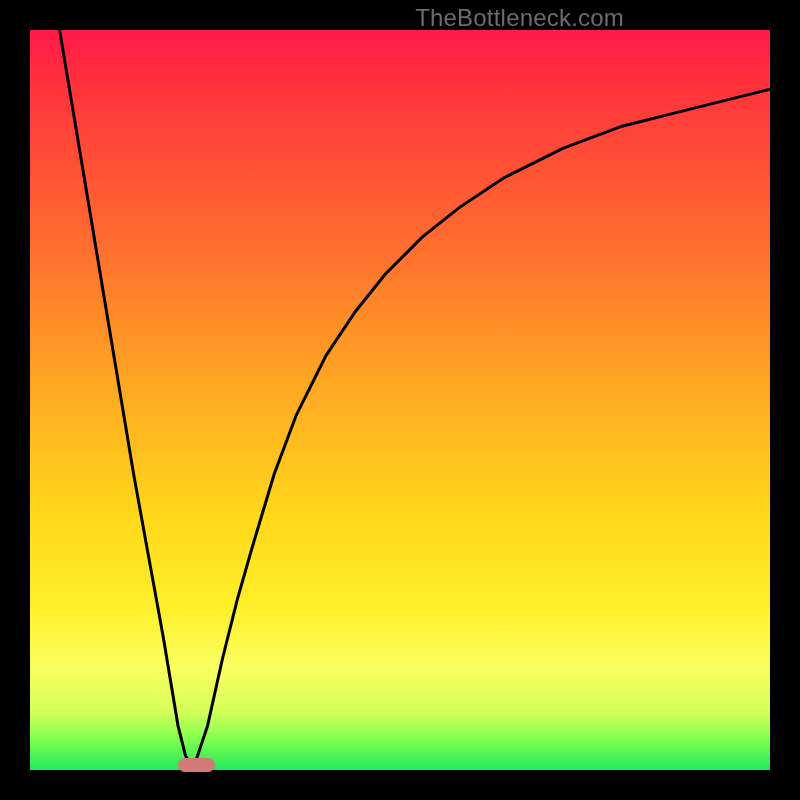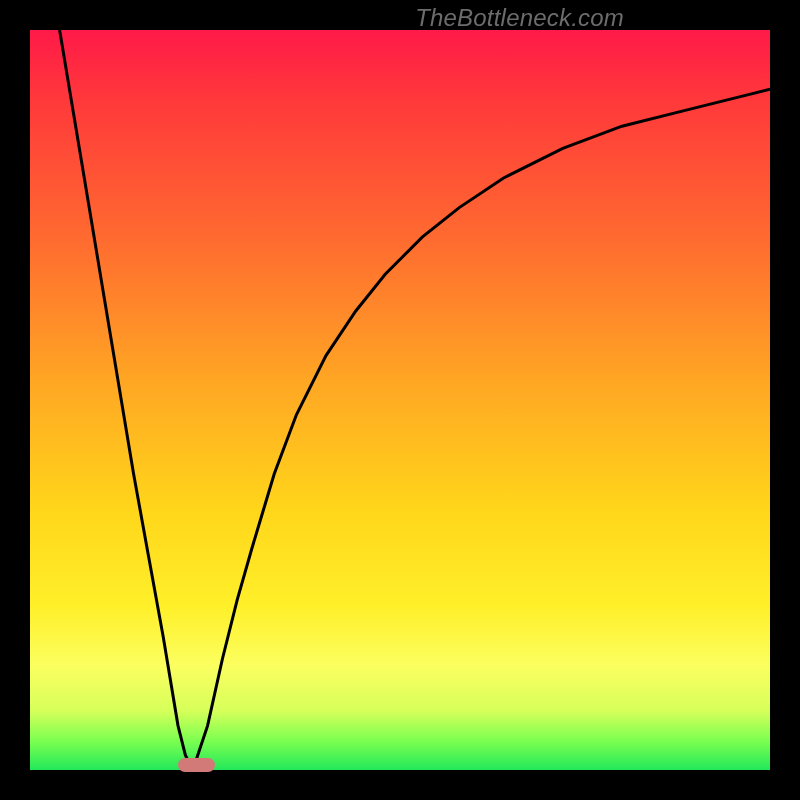--- a/index.html
+++ b/index.html
@@ -9,21 +9,20 @@
     height: 800px;
     overflow: hidden;
     background: #000;
     font-family: Arial, Helvetica, sans-serif;
   }
   .frame {
     position: relative;
     width: 636px;
     height: 800px;
     background: #000;
-    font-style: italic;
   }
   .plot-area {
     position: absolute;
     left: 30px;
     top: 30px;
     width: 740px;
     height: 740px;
     
     background: linear-gradient(
       to bottom,

